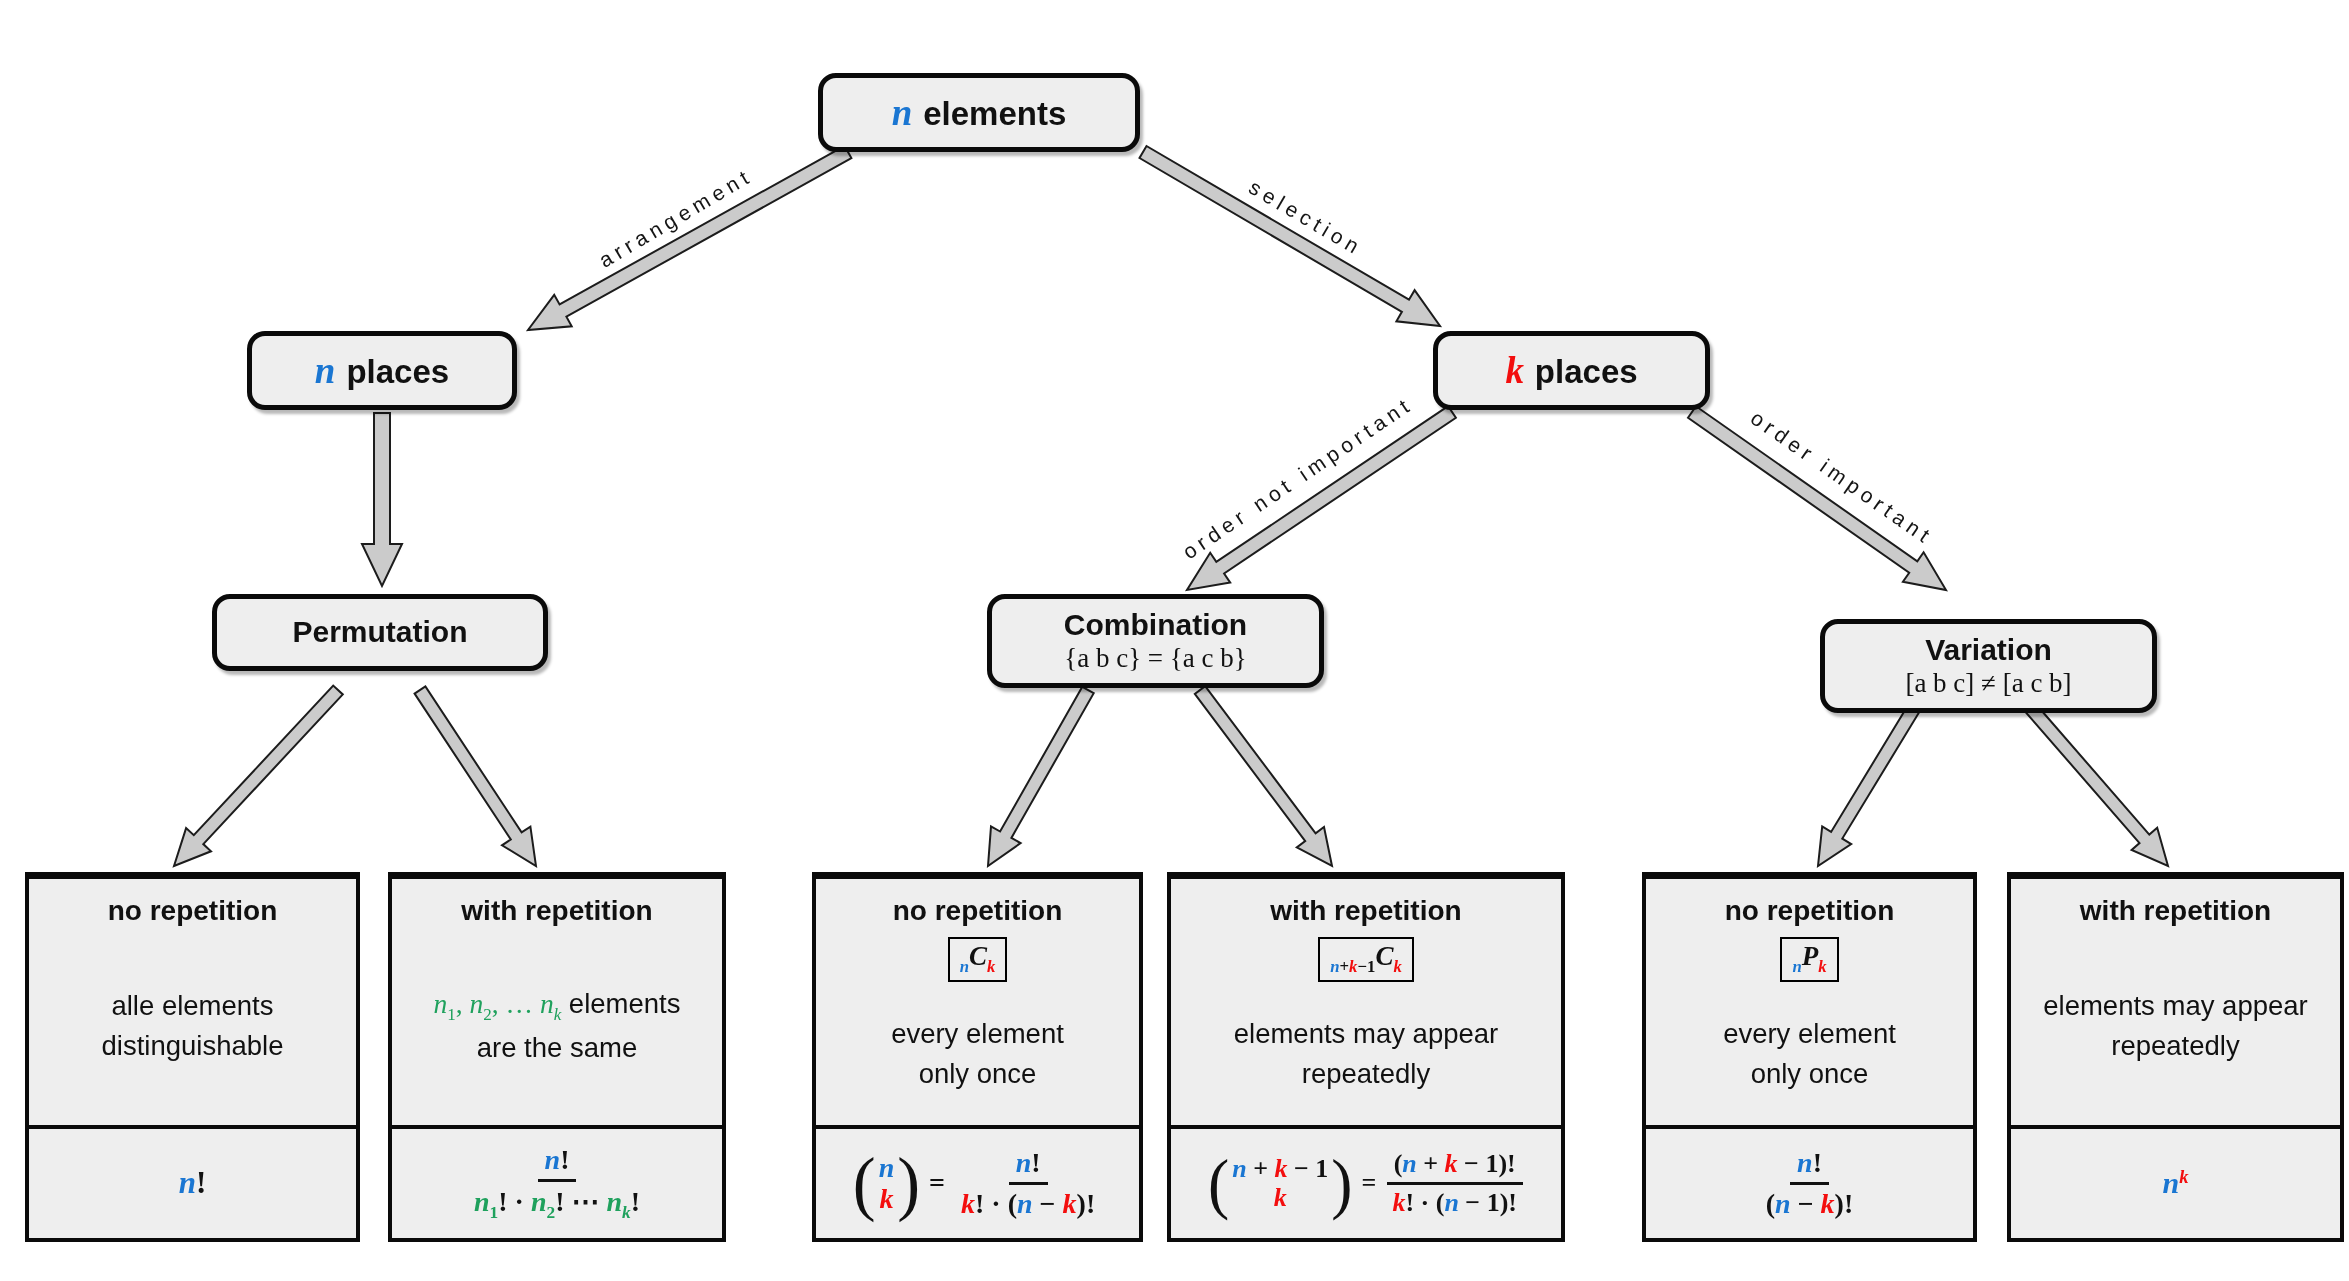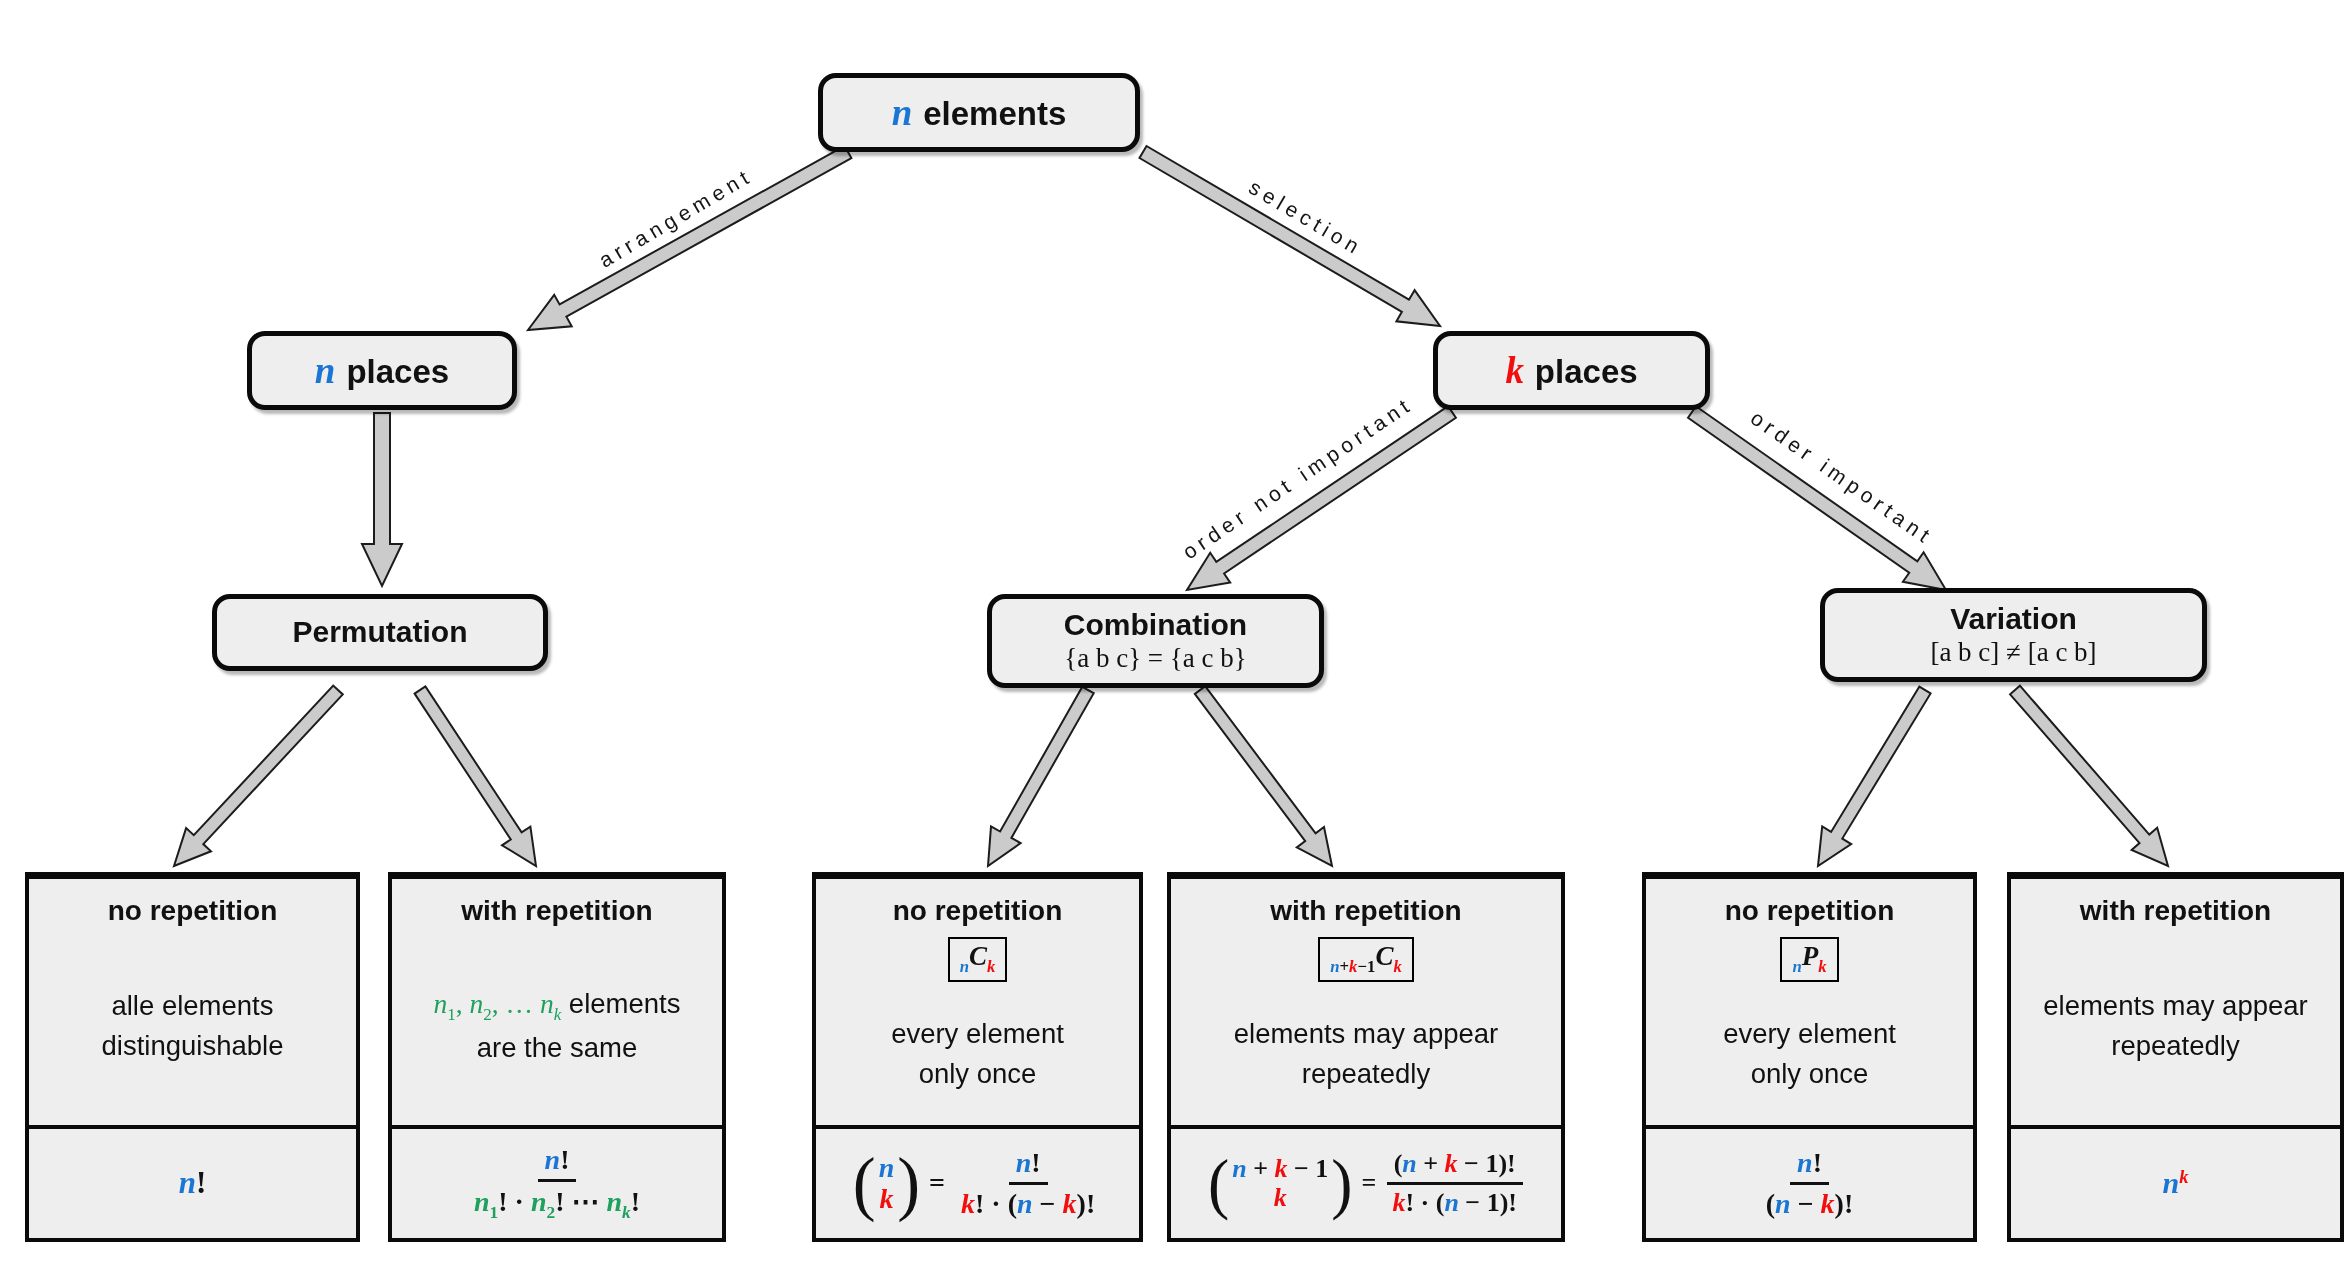--- a/index.html
+++ b/index.html
@@ -100,21 +100,21 @@
   </div>
 
   <div class="node" style="left:212px;top:594px;width:336px;height:77px">
     <div class="cat-title">Permutation</div>
     <div class="subtitle"></div>
   </div>
   <div class="node" style="left:987px;top:594px;width:337px;height:94px">
     <div class="cat-title">Combination</div>
     <div class="subtitle">{a b c} = {a c b}</div>
   </div>
-  <div class="node" style="left:1820px;top:588px;width:387px;height:94px">
+  <div class="node" style="left:1820px;top:619px;width:337px;height:94px">
     <div class="cat-title">Variation</div>
     <div class="subtitle">[a b c] ≠ [a c b]</div>
   </div>
 
   <div class="leaf" style="left:25px;top:872px;width:335px;height:370px">
     <div class="leaf-top">
       <div class="leaf-header">no repetition</div>
 
       <div class="desc">
         <div class="desc-line"><span class="run"><span>alle elements</span></span></div>

